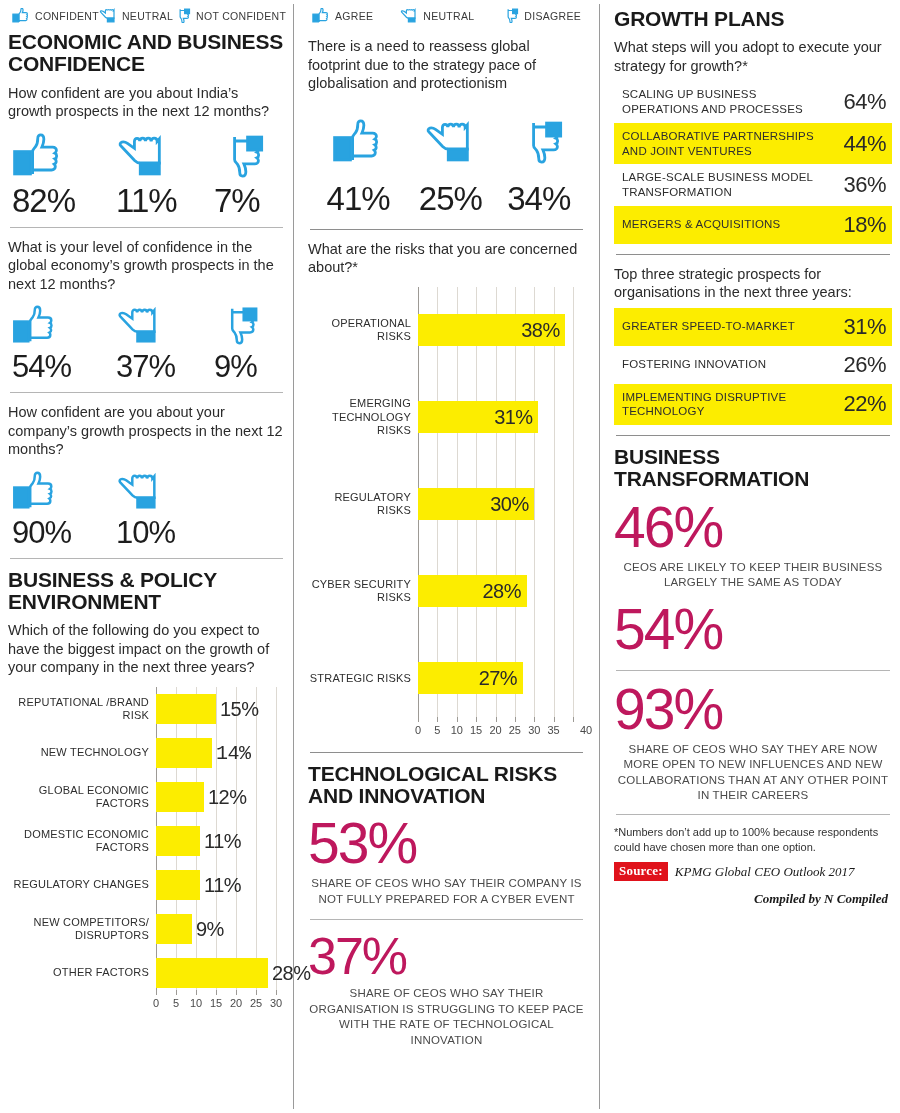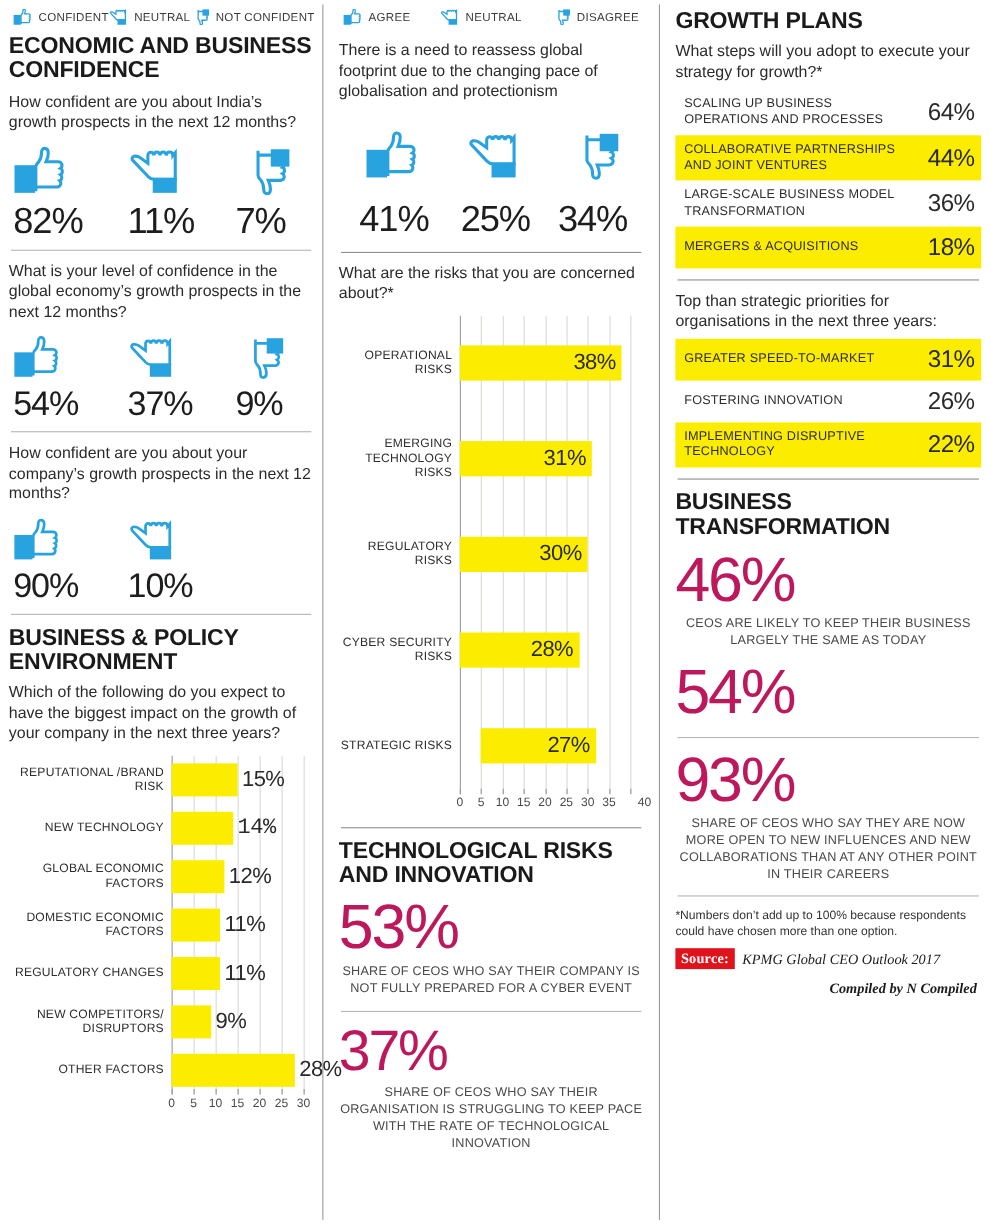--- a/index.html
+++ b/index.html
@@ -366,21 +366,21 @@
                 <g fill="none" stroke="#29a3e0" stroke-width="1.6">
                   <path d="M9.5 1.5v10.3c0 1 .7 1.4 1.3 2.2.9 1.2 1.1 2.6 1.1 4 0 .9.6 1.5 1.3 1.5.9 0 1.5-.8 1.5-2 0-1.3-.4-2.5-.9-3.6h5c1 0 1.7-.7 1.7-1.5 0-.6-.3-1-.7-1.3.5-.2.8-.7.8-1.3 0-.6-.3-1.1-.8-1.3.4-.3.6-.7.6-1.2 0-.6-.4-1.1-.9-1.3.3-.3.5-.6.5-1.1 0-.9-.7-1.6-1.7-1.6H9.5z"></path>
                   <rect x="15.5" y="1.5" width="6.5" height="6" fill="#29a3e0" stroke="#29a3e0"></rect>
                 </g>
               </svg>
           </span>
           <span class="legend-label">DISAGREE</span>
         </div>
       </div>
 
-      <div class="question" style="margin-top:10px">There is a need to reassess global footprint due to the changing pace of globalisation and protectionism</div>
+      <div class="question" style="margin-top:10px">There is a need to reassess global footprint due to the strategy pace of globalisation and protectionism</div>
 
       <div class="thumbs-row" style="padding-top:20px">
         <div class="thumb-cell" style="width:96px;text-align:center">
           <svg style="margin:0 auto" width="52" height="45" viewBox="0 0 24 20">
               <g fill="none" stroke="#29a3e0" stroke-width="1.3">
                 <path d="M9.5 18.5V8.2c0-1 .7-1.4 1.3-2.2.9-1.2 1.1-2.6 1.1-4 0-.9.6-1.5 1.3-1.5.9 0 1.5.8 1.5 2 0 1.3-.4 2.5-.9 3.6h5c1 0 1.7.7 1.7 1.5 0 .6-.3 1-.7 1.3.5.2.8.7.8 1.3 0 .6-.3 1.1-.8 1.3.4.3.6.7.6 1.2 0 .6-.4 1.1-.9 1.3.3.3.5.6.5 1.1 0 .9-.7 1.6-1.7 1.6H9.5z"></path>
                 <rect x="1.2" y="8.2" width="7.3" height="10.3" fill="#29a3e0" stroke="#29a3e0"></rect>
               </g>
             </svg>
           <div class="pct" style="margin-top:18px">41%</div>
@@ -443,21 +443,21 @@
                 <div class="barval" style="left: 72.25px;">30%</div>
               </div>
             </div>
             <div class="barrow" style="height: 87px; position: relative;">
               <div class="barlabel" style="width: 110px;">CYBER SECURITY RISKS</div>
               <div class="bartrack" style="height: 87px; position: relative;">
                 <div class="bar" style="width: 108.5px; height: 32px; position: absolute; top: 27.5px; left: 0px; background: rgb(252, 237, 0);"></div>
                 <div class="barval" style="left: 64.5px;">28%</div>
               </div>
             </div>
-            <div class="barrow" style="height: 87px; position: relative; gap: 19px;">
+            <div class="barrow" style="height: 87px; position: relative;">
               <div class="barlabel" style="width: 110px;">STRATEGIC RISKS</div>
               <div class="bartrack" style="height: 87px; position: relative; text-align: center;">
                 <div class="bar" style="width: 104.625px; height: 32px; position: absolute; top: 27.5px; left: 0px; background: rgb(252, 237, 0);"></div>
                 <div class="barval" style="left: 60.625px;">27%</div>
               </div>
             </div>
             <div class="ticknums" style="margin-left: 110px; width: 155px;">
               <span class="ticknum" style="left: 0px;">0</span>
               <span class="tickmark" style="left: 0px;"></span>
               <span class="ticknum" style="left: 19.375px;">5</span>
@@ -513,21 +513,21 @@
             <div class="lrow-val">36%</div>
           </div>
           <div class="lrow hl">
             <div class="lrow-label">MERGERS &amp; ACQUISITIONS</div>
             <div class="lrow-val">18%</div>
           </div>
         </div>
 
       <div class="hdiv dark" style="margin-top:10px"></div>
 
-      <div class="question">Top than strategic priorities for organisations in the next three years:</div>
+      <div class="question">Top three strategic prospects for organisations in the next three years:</div>
 
       <div id="priority-rows">
           <div class="lrow hl">
             <div class="lrow-label">GREATER SPEED-TO-MARKET</div>
             <div class="lrow-val">31%</div>
           </div>
           <div class="lrow">
             <div class="lrow-label">FOSTERING INNOVATION</div>
             <div class="lrow-val">26%</div>
           </div>

